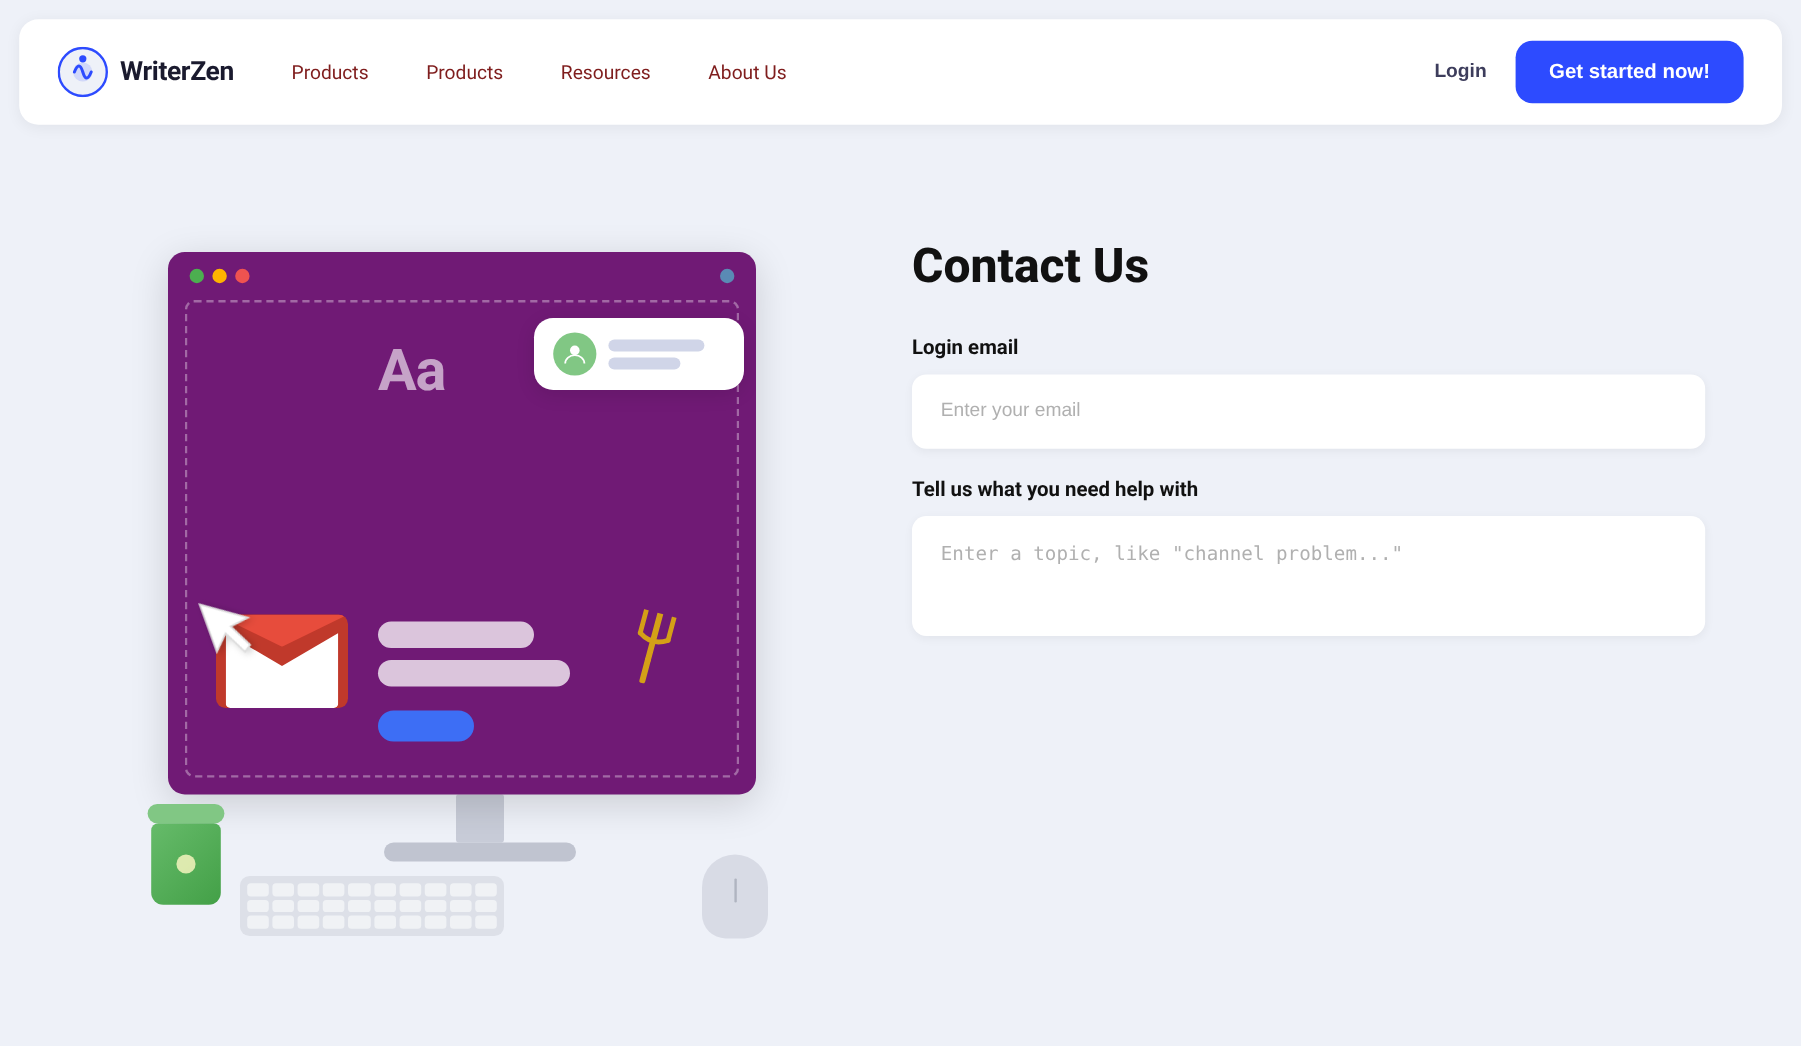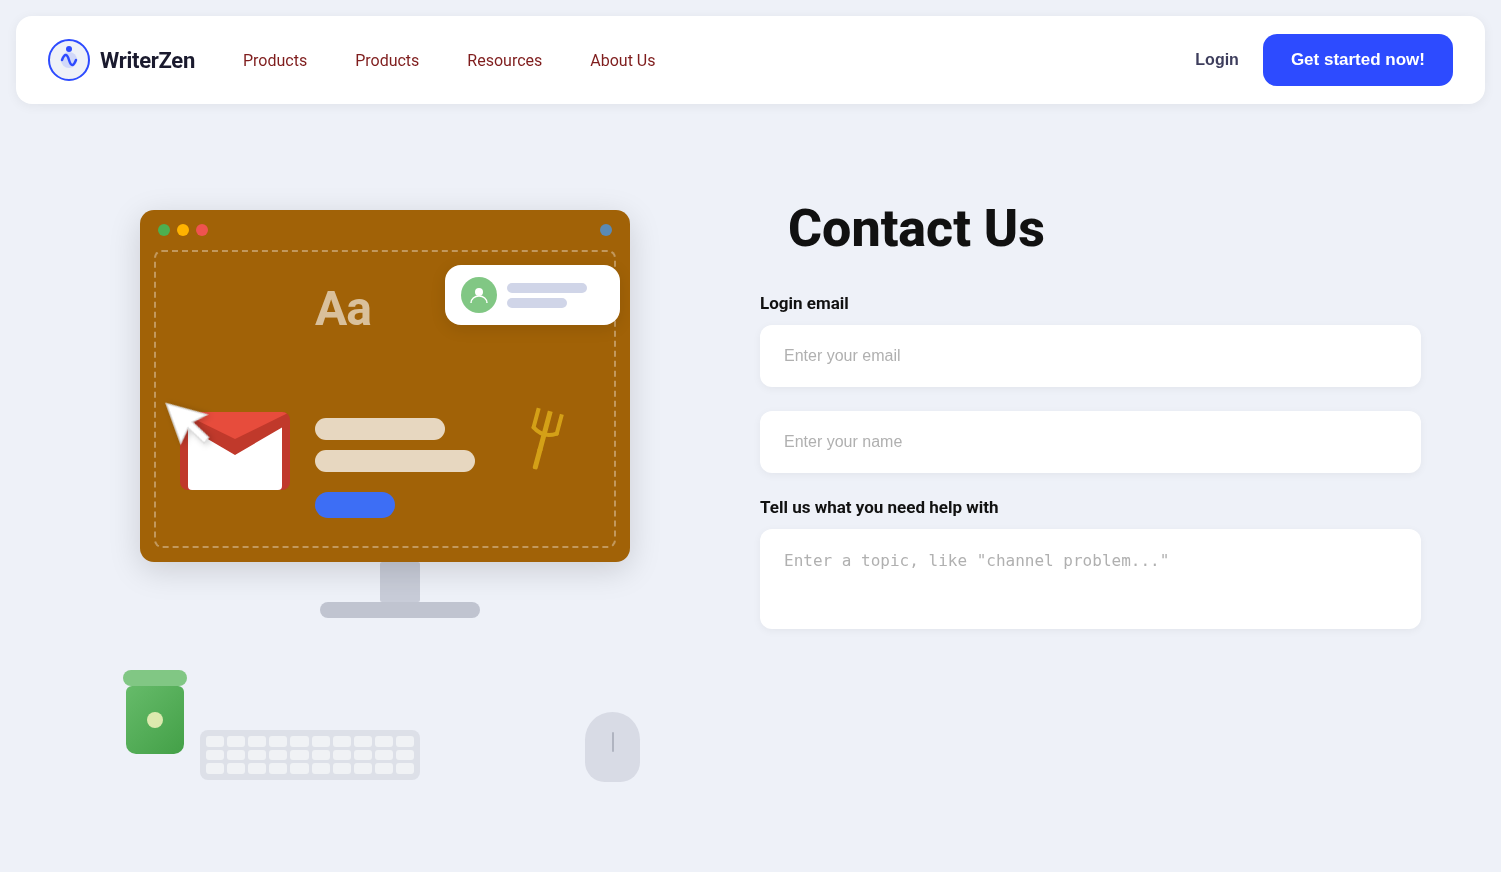--- a/index.html
+++ b/index.html
@@ -107,24 +107,24 @@
     
     .monitor {
       position: absolute;
       top: 30px;
       left: 60px;
       width: 520px;
       height: 420px;
     }
 
     .monitor-screen {
-      background: #a16207;
+      background: #701a75;
       border-radius: 14px;
       width: 490px;
-      height: 352px;
+      height: 452px;
       position: relative;
       overflow: hidden;
       box-shadow: 0 8px 32px rgba(0,0,0,0.15);
       padding-left: 12px;
     }
 
     .monitor-dots {
       position: absolute;
       top: 14px;
       left: 18px;
@@ -403,26 +403,25 @@
       transform: rotate(15deg);
     }
 
     
     .form-area {
       flex: 1;
       padding-top: 20px;
     }
 
     .contact-title {
-      font-size: 52px;
+      font-size: 40px;
       font-weight: 800;
       color: #111111;
       margin-bottom: 36px;
       line-height: 1.1;
-      margin-left: 28px;
     }
 
     .form-group {
       margin-bottom: 24px;
     }
 
     .form-label {
       font-size: 17px;
       font-weight: 700;
       color: #111111;
@@ -600,21 +599,20 @@
 
   <div class="form-area">
     <h1 class="contact-title">Contact Us</h1>
 
     <div class="form-group">
       <label class="form-label">Login email</label>
       <input class="form-input" type="email" placeholder="Enter your email" style="">
     </div>
 
     <div class="form-group">
-      <input class="form-input" type="text" placeholder="Enter your name" style="">
     </div>
 
     <div class="form-group">
       <label class="form-label">Tell us what you need help with</label>
       <textarea class="form-textarea" placeholder="Enter a topic, like &quot;channel problem...&quot;" style=""></textarea>
     </div>
   </div>
 
 </div>
 

